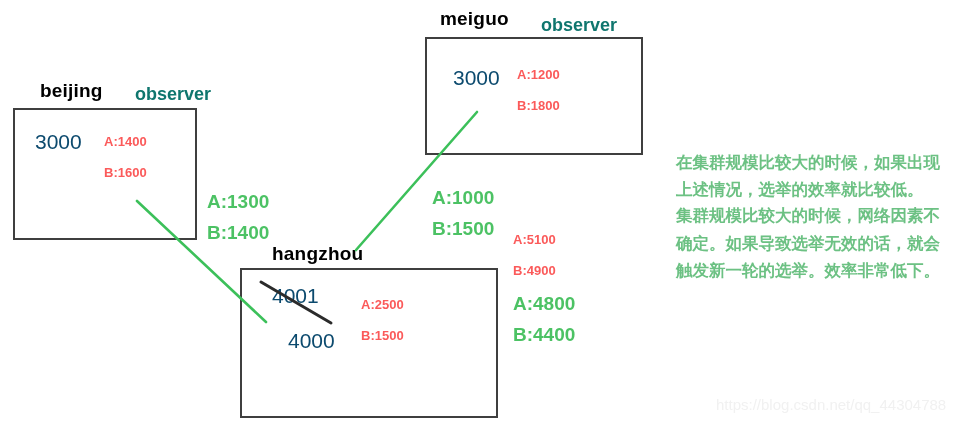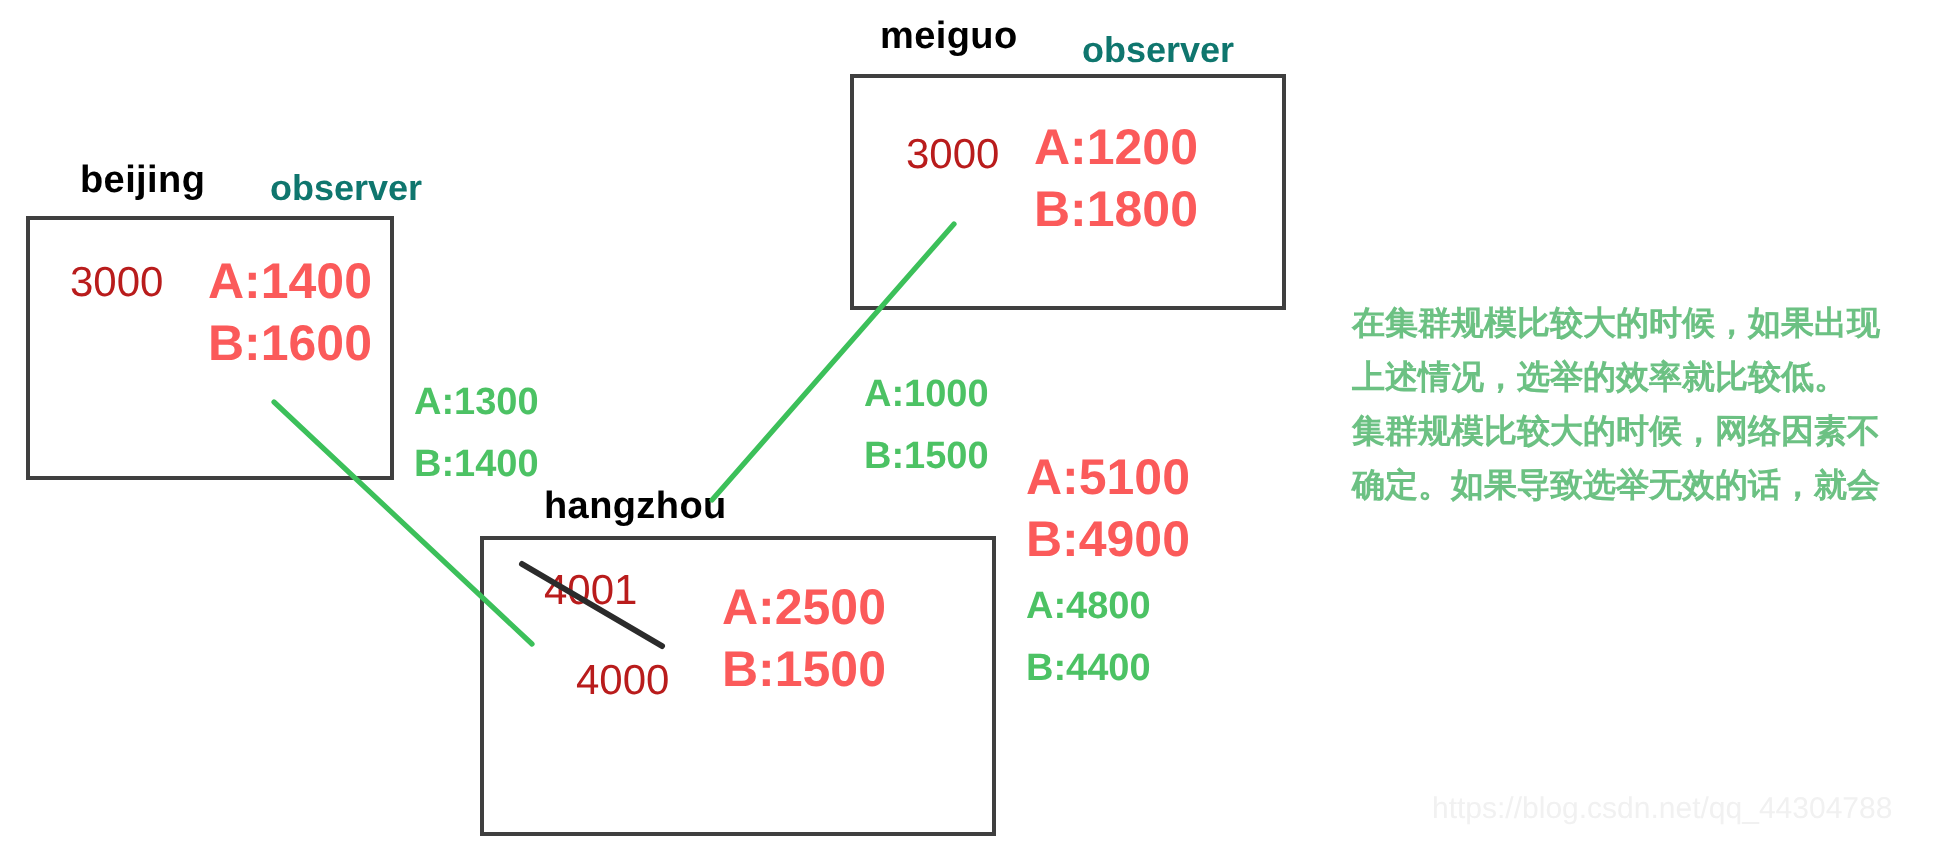--- a/index.html
+++ b/index.html
@@ -33,29 +33,29 @@
   }
   .observer-tag {
     position: absolute;
     color: #0f766e;
     font-size: 18px;
     font-weight: 600;
     white-space: nowrap;
   }
   .zxid {
     position: absolute;
-    color: #b91c1c;
+    color: #0c4a6e;
     font-size: 21px;
     font-weight: 500;
     white-space: nowrap;
   }
   .vote-red {
     position: absolute;
     color: #fb5a5a;
-    font-size: 25px;
+    font-size: 13px;
     font-weight: 600;
     white-space: nowrap;
     line-height: 31px;
   }
   .vote-green {
     position: absolute;
     color: #4cc264;
     font-size: 19px;
     font-weight: 600;
     white-space: nowrap;
@@ -120,20 +120,21 @@
   <div class="vote-red" style="left:513px; top:224px;">A:5100</div>
   <div class="vote-red" style="left:513px; top:255px;">B:4900</div>
 
   <div class="vote-green" style="left:513px; top:288px;">A:4800</div>
   <div class="vote-green" style="left:513px; top:319px;">B:4400</div>
 
   <div class="note-text" style="left:676px; top:150px;">在集群规模比较大的时候，如果出现</div>
   <div class="note-text" style="left:676px; top:177px;">上述情况，选举的效率就比较低。</div>
   <div class="note-text" style="left:676px; top:204px;font-family:Liberation Mono, monospace;">集群规模比较大的时候，网络因素不</div>
   <div class="note-text" style="left:676px; top:231px;">确定。如果导致选举无效的话，就会</div>
+  <div class="note-text" style="left:676px; top:258px;">触发新一轮的选举。效率非常低下。</div>
 
   <svg class="overlay" viewBox="0 0 969 432" xmlns="http://www.w3.org/2000/svg">
     <line x1="137" y1="201" x2="266" y2="322" stroke="#3cc05a" stroke-width="2.6" stroke-linecap="round"></line>
     <line x1="356" y1="250" x2="477" y2="112" stroke="#3cc05a" stroke-width="2.6" stroke-linecap="round"></line>
     <line x1="261" y1="282" x2="331" y2="323" stroke="#2b2b2b" stroke-width="3" stroke-linecap="round"></line>
   </svg>
 
   <div class="watermark" style="left:716px; top:396px;">https://blog.csdn.net/qq_44304788</div>
 
 </div>

